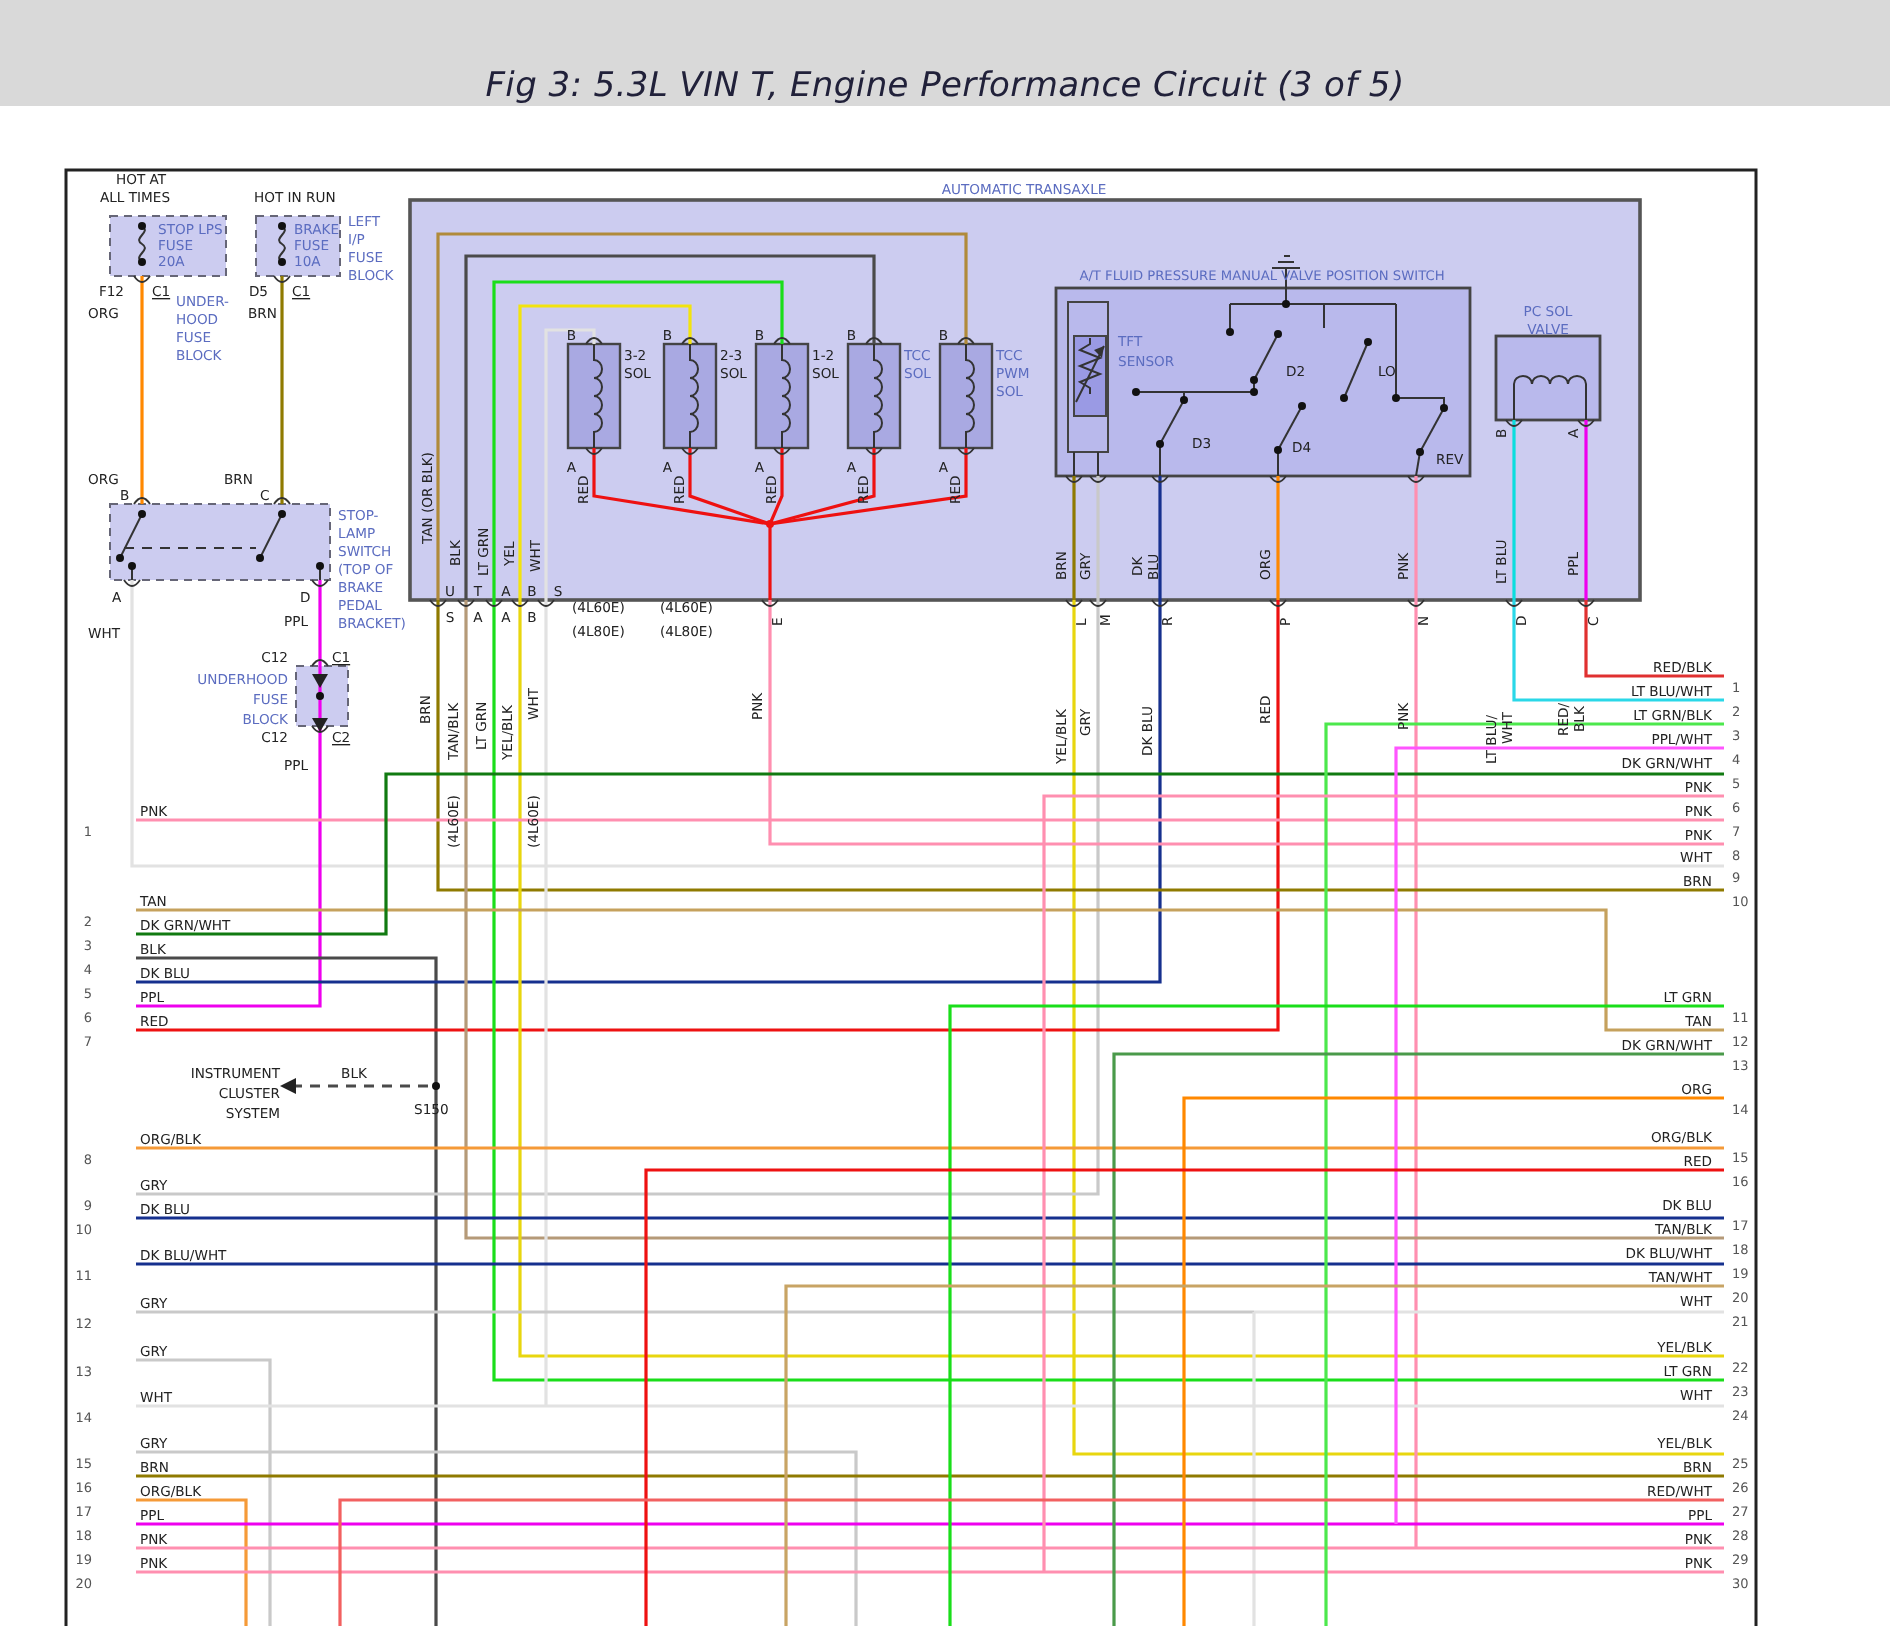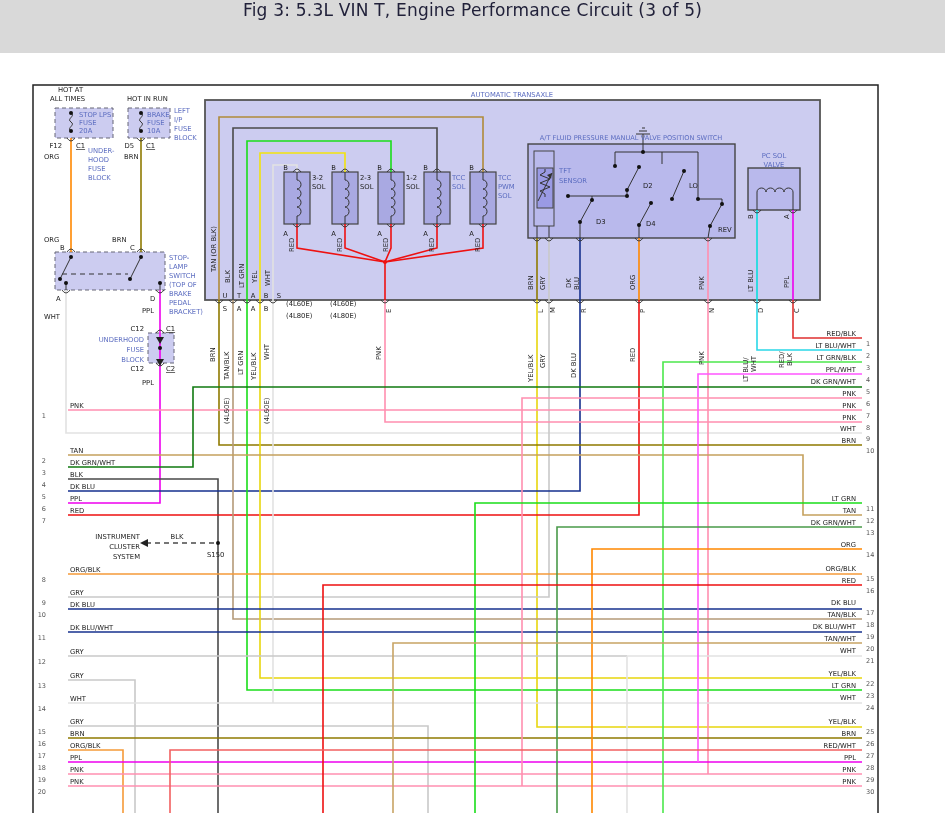--- a/index.html
+++ b/index.html
@@ -1,19 +1,19 @@
 <!DOCTYPE html>
 <html><head>
 <meta charset="utf-8">
 <style>
   html,body{margin:0;padding:0;background:#fff;}
   .page{position:relative;width:945px;height:813px;background:#fff;overflow:hidden;
         font-family:"DejaVu Sans","Liberation Sans",sans-serif;}
   .titlebar{position:absolute;left:0;top:0;width:945px;height:53px;background:#d9d9d9;
-            display:flex;align-items:flex-start;justify-content:center;}
+            display:flex;align-items:flex-end;justify-content:center;font-style:italic;}
   .titlebar span{font-size:17px;color:#21213a;letter-spacing:.2px;}
   svg text{font-family:"DejaVu Sans","Liberation Sans",sans-serif;}
 </style>
 </head>
 <body>
 
 <div class="page">
   <div class="titlebar">
     <span>Fig 3: 5.3L VIN T, Engine Performance Circuit (3 of 5)</span>
   </div>

